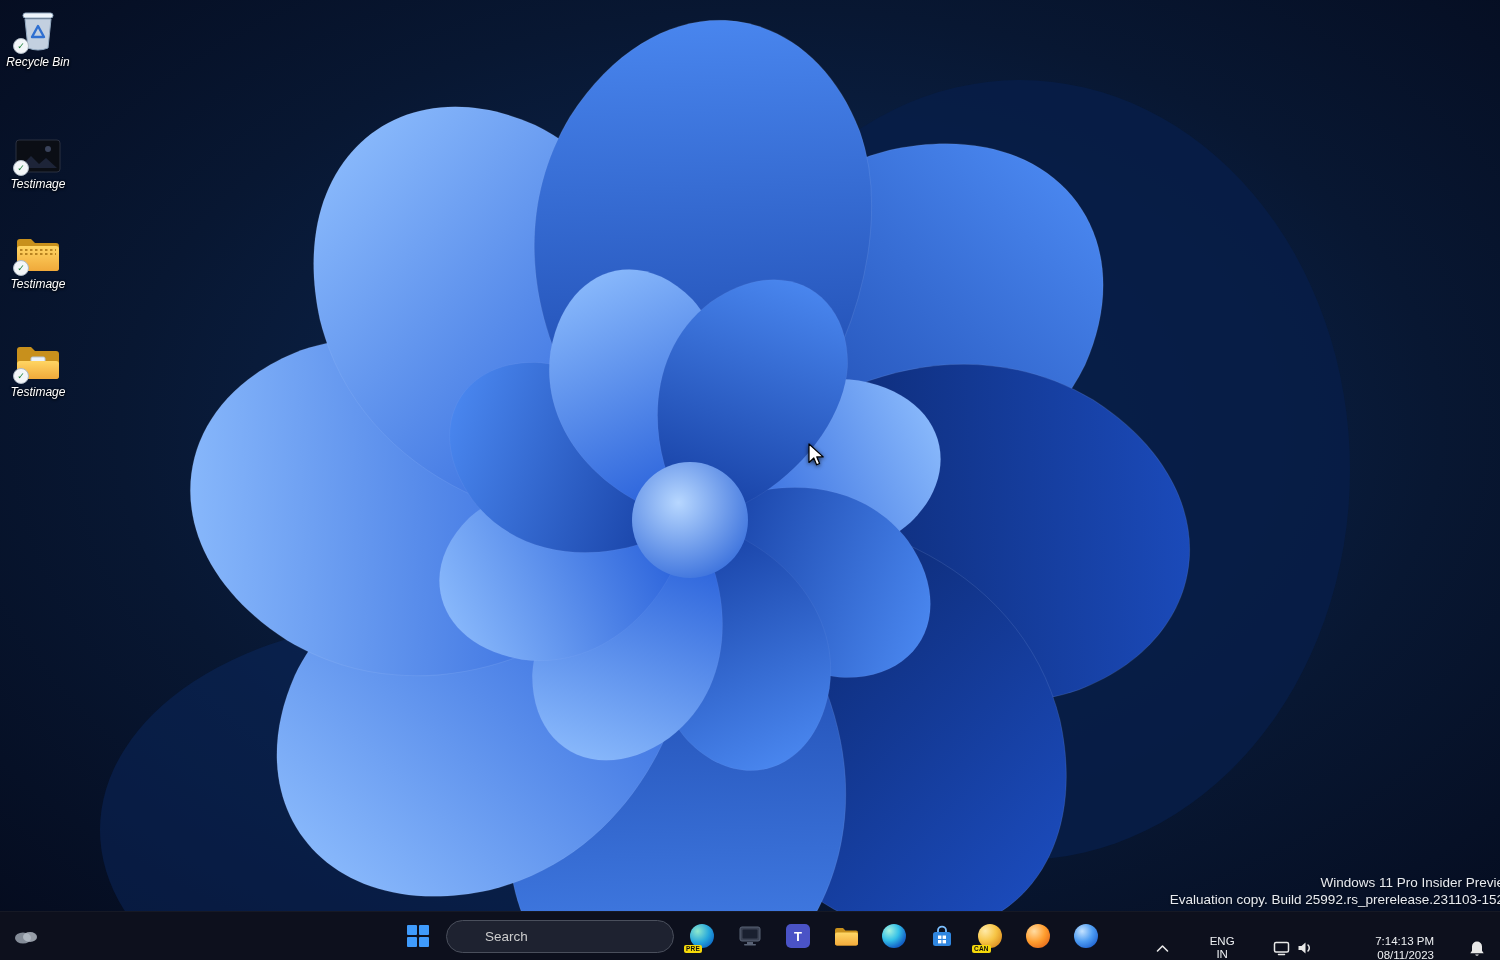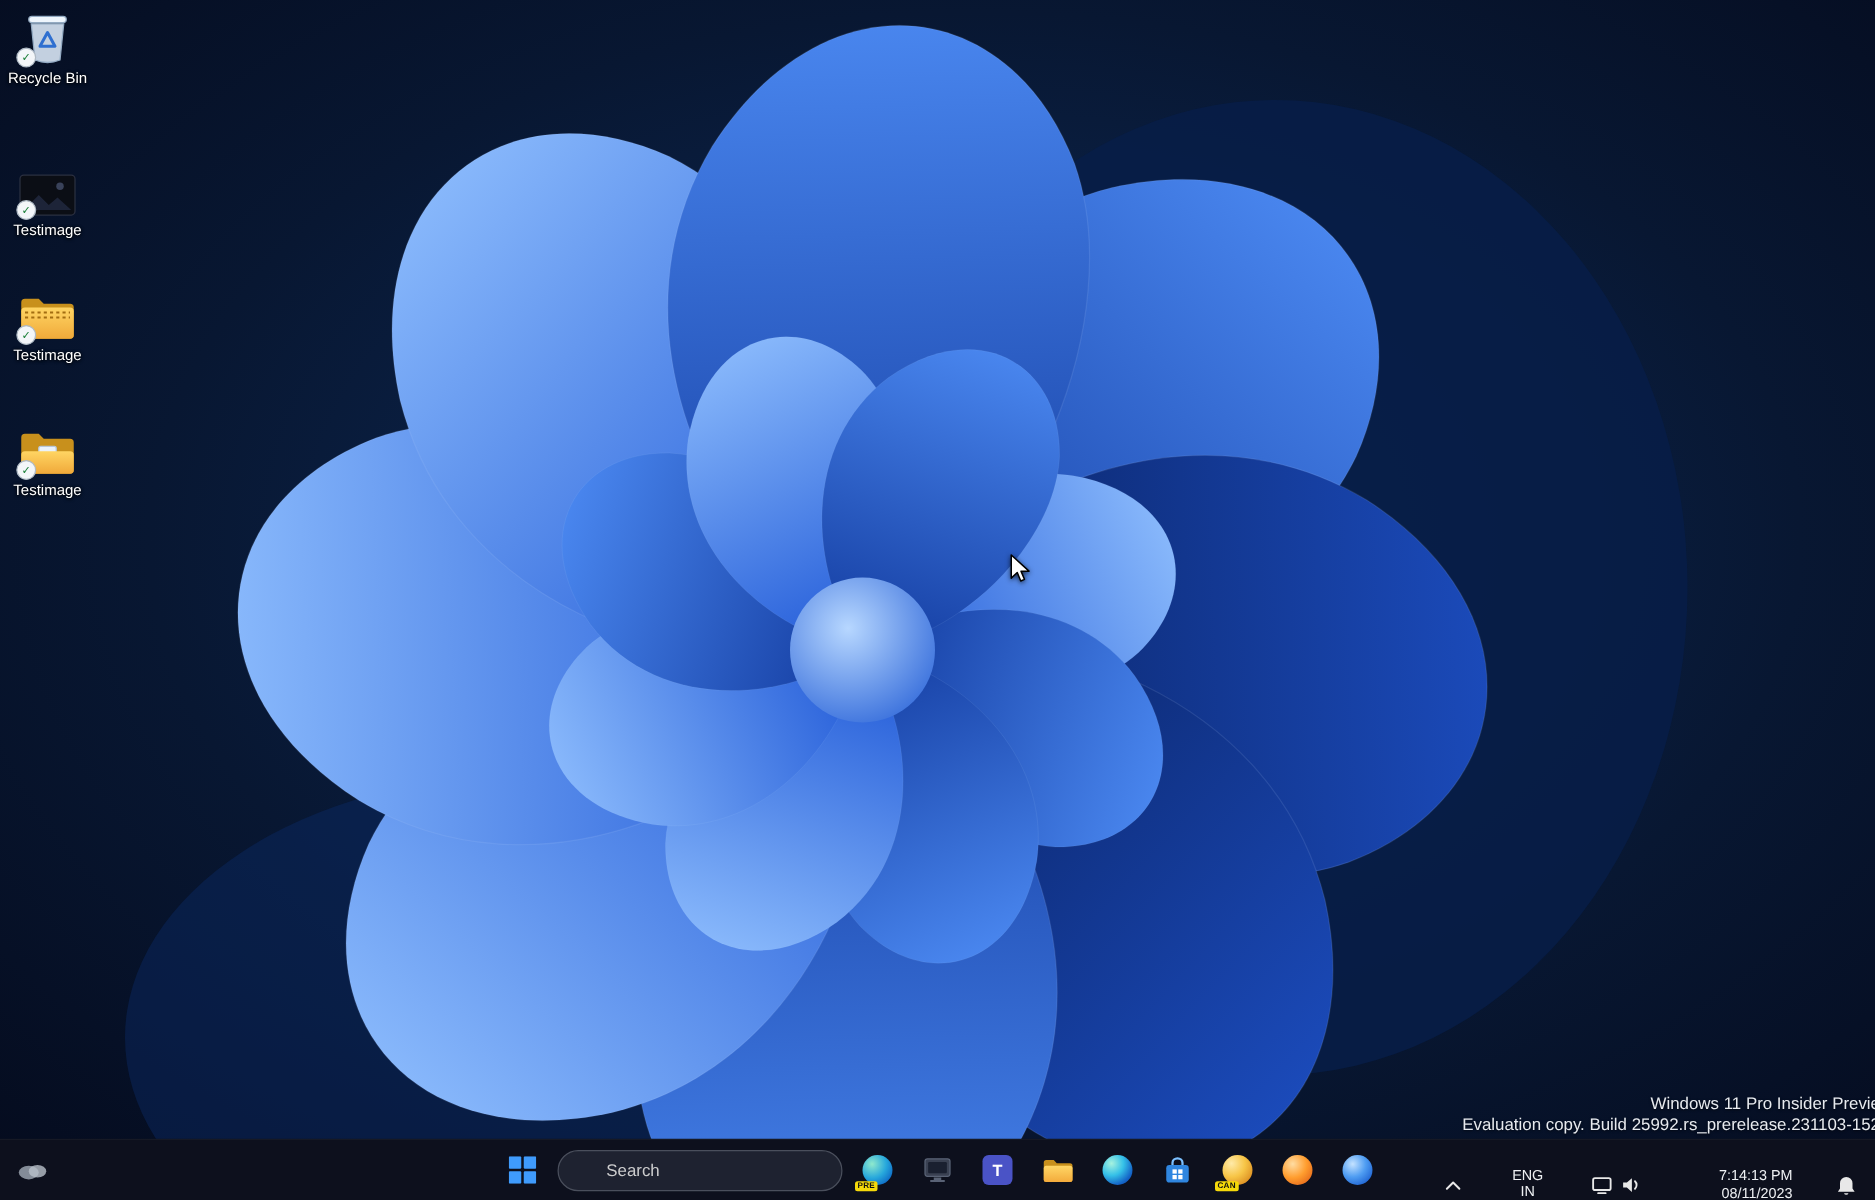--- a/index.html
+++ b/index.html
@@ -6,21 +6,21 @@
   .stage{position:relative;width:1500px;height:960px;overflow:hidden;
          font-family:"Liberation Sans","DejaVu Sans",sans-serif;
          -webkit-font-smoothing:antialiased;}
   .wallpaper{position:absolute;inset:0;width:1500px;height:960px;display:block;}
 
   
   .dicon{position:absolute;left:2px;width:72px;display:flex;flex-direction:column;
          align-items:center;gap:3px;cursor:default;}
   .dglyph{position:relative;width:48px;height:46px;display:flex;align-items:flex-end;justify-content:center;}
   .dlabel{font-size:12px;color:#ffffff;text-align:center;line-height:14px;
-          text-shadow:0 1px 3px rgba(0,0,0,.95),0 0 2px rgba(0,0,0,.8);}
+          text-shadow:0 1px 3px rgba(0,0,0,.95),0 0 2px rgba(0,0,0,.8);font-style:italic;}
   .syncbadge{position:absolute;left:-1px;bottom:-2px;width:14px;height:14px;border-radius:50%;
              background:#f3f6f9;border:1px solid #aeb9c4;display:flex;align-items:center;justify-content:center;
              font-size:9px;font-weight:bold;color:#1a7f37;line-height:1;}
 
   
   .watermark{position:absolute;right:-4px;bottom:52px;text-align:right;color:#e7eaef;
              font-size:13.5px;line-height:17px;white-space:nowrap;text-shadow:0 1px 2px rgba(0,0,0,.6);}
 
   
   .taskbar{position:absolute;left:0;right:0;bottom:0;height:48px;background:#0d101d;

